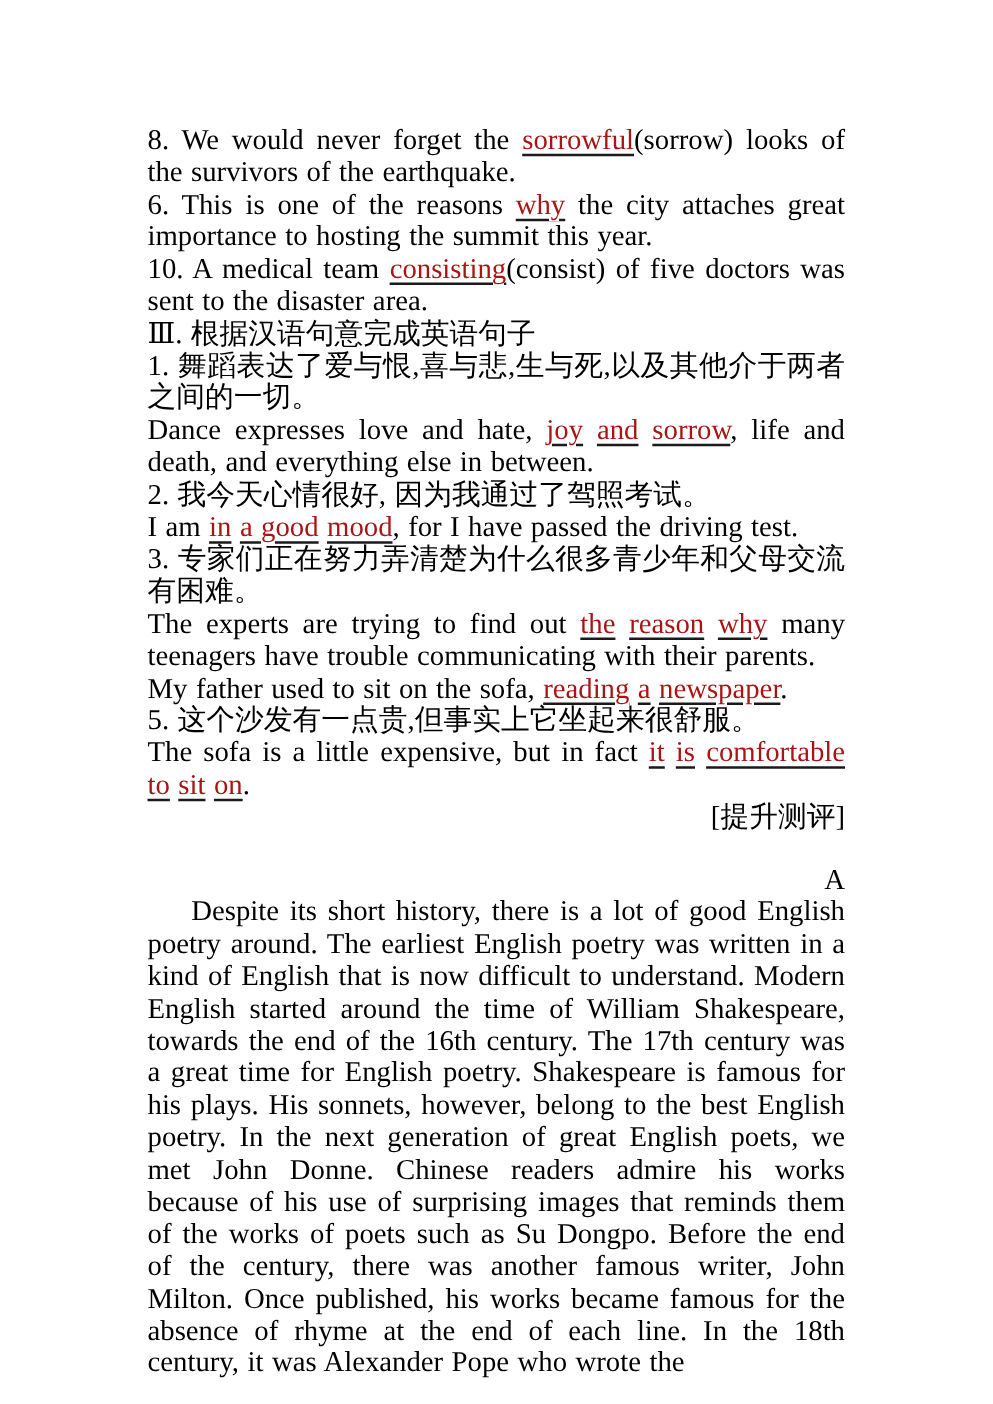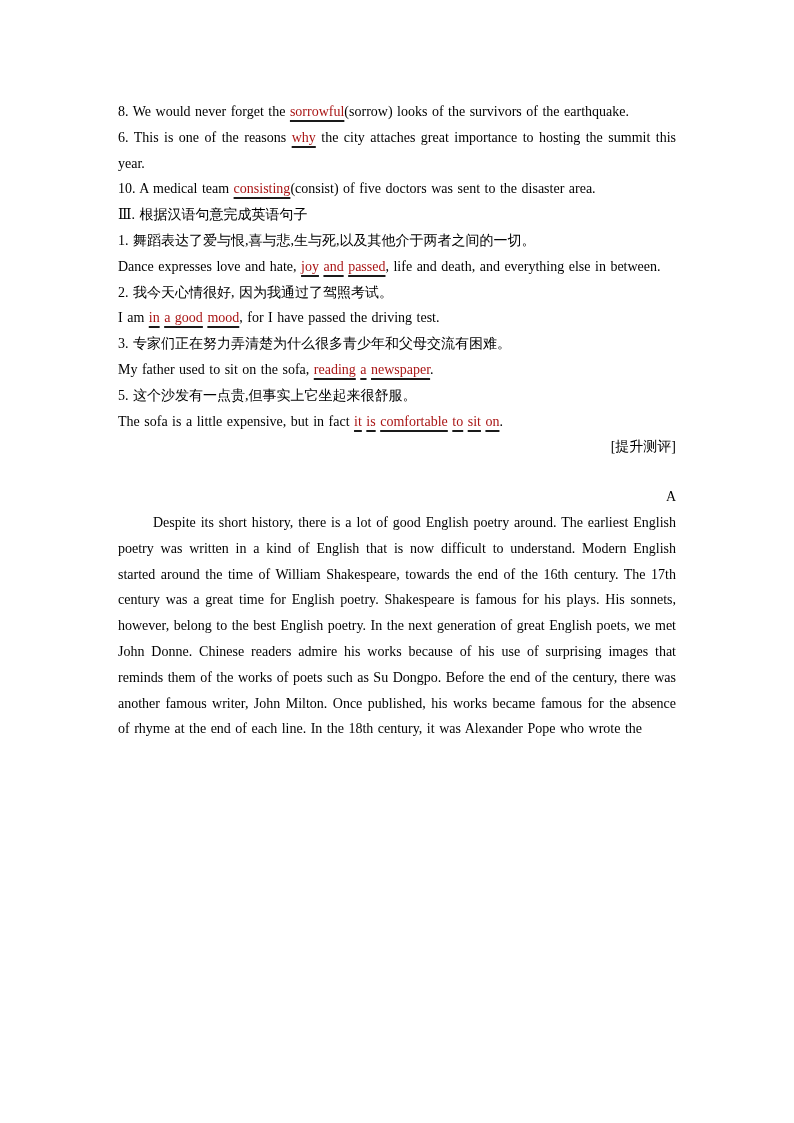--- a/index.html
+++ b/index.html
@@ -17,21 +17,21 @@
     color: var(--fg, #000000);
   }
   .content {
     position: absolute;
     left: 118px;
     top: 99px;
     width: 558px;
   }
   .content p {
     margin: 0;
-    font-size: 14px;
+    font-size: 23px;
     line-height: 25.8px;
     text-align: justify;
     word-spacing: 1px;
   }
   .content p.center {
     text-align: right;
     word-spacing: normal;
   }
   .content p.passage {
     text-indent: 35px;
@@ -53,26 +53,27 @@
 <div class="page">
   <div class="content">
 
     <p><span>8. We would never forget the </span><span class="answer">sorrowful</span><span>(sorrow) looks of the survivors of the earthquake.</span></p>
     <p><span>6. This is one of the reasons </span><span class="answer">why</span><span> the city attaches great importance to hosting the summit this year.</span></p>
     <p><span>10. A medical team </span><span class="answer">consisting</span><span>(consist) of five doctors was sent to the disaster area.</span></p>
 
     <p>Ⅲ. 根据汉语句意完成英语句子</p>
 
     <p>1. 舞蹈表达了爱与恨,喜与悲,生与死,以及其他介于两者之间的一切。</p>
-    <p><span>Dance expresses love and hate, </span><span class="answer">joy</span><span> </span><span class="answer">and</span><span> </span><span class="answer">passed</span><span>, life and death, and everything else in between.</span></p>
+    <p><span>Dance expresses love and hate, </span><span class="answer">joy</span><span> </span><span class="answer">and</span><span> </span><span class="answer">sorrow</span><span>, life and death, and everything else in between.</span></p>
 
     <p>2. 我今天心情很好, 因为我通过了驾照考试。</p>
     <p><span>I am </span><span class="answer">in</span><span> </span><span class="answer">a good</span><span> </span><span class="answer">mood</span><span>, for I have passed the driving test.</span></p>
 
     <p>3. 专家们正在努力弄清楚为什么很多青少年和父母交流有困难。</p>
+    <p><span>The experts are trying to find out </span><span class="answer">the</span><span> </span><span class="answer">reason</span><span> </span><span class="answer">why</span><span> many teenagers have trouble communicating with their parents.</span></p>
 
     <p><span>My father used to sit on the sofa, </span><span class="answer">reading</span><span> </span><span class="answer">a</span><span> </span><span class="answer">newspaper</span><span>.</span></p>
 
     <p>5. 这个沙发有一点贵,但事实上它坐起来很舒服。</p>
     <p><span>The sofa is a little expensive, but in fact </span><span class="answer">it</span><span> </span><span class="answer">is</span><span> </span><span class="answer">comfortable</span><span> </span><span class="answer">to</span><span> </span><span class="answer">sit</span><span> </span><span class="answer">on</span><span>.</span></p>
 
     <p class="center">[提升测评]</p>
 
 
     <p class="center gap-before">A</p>

